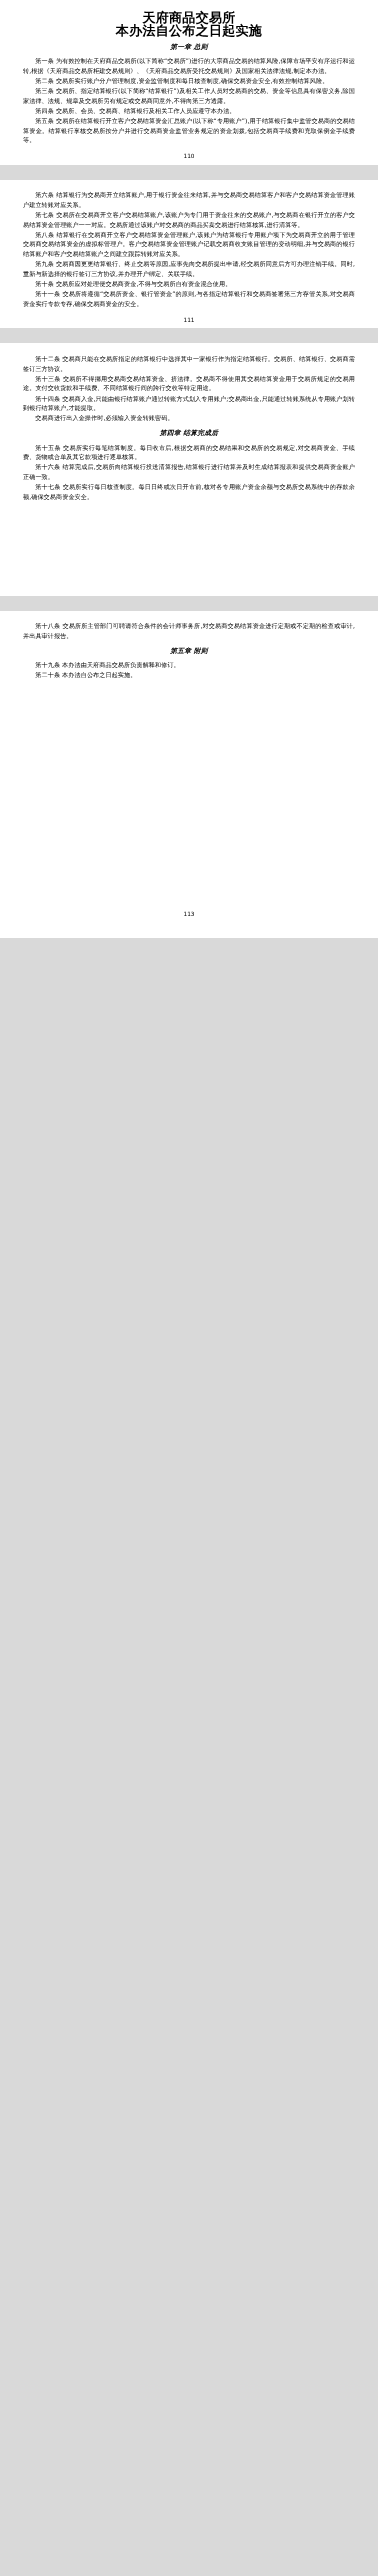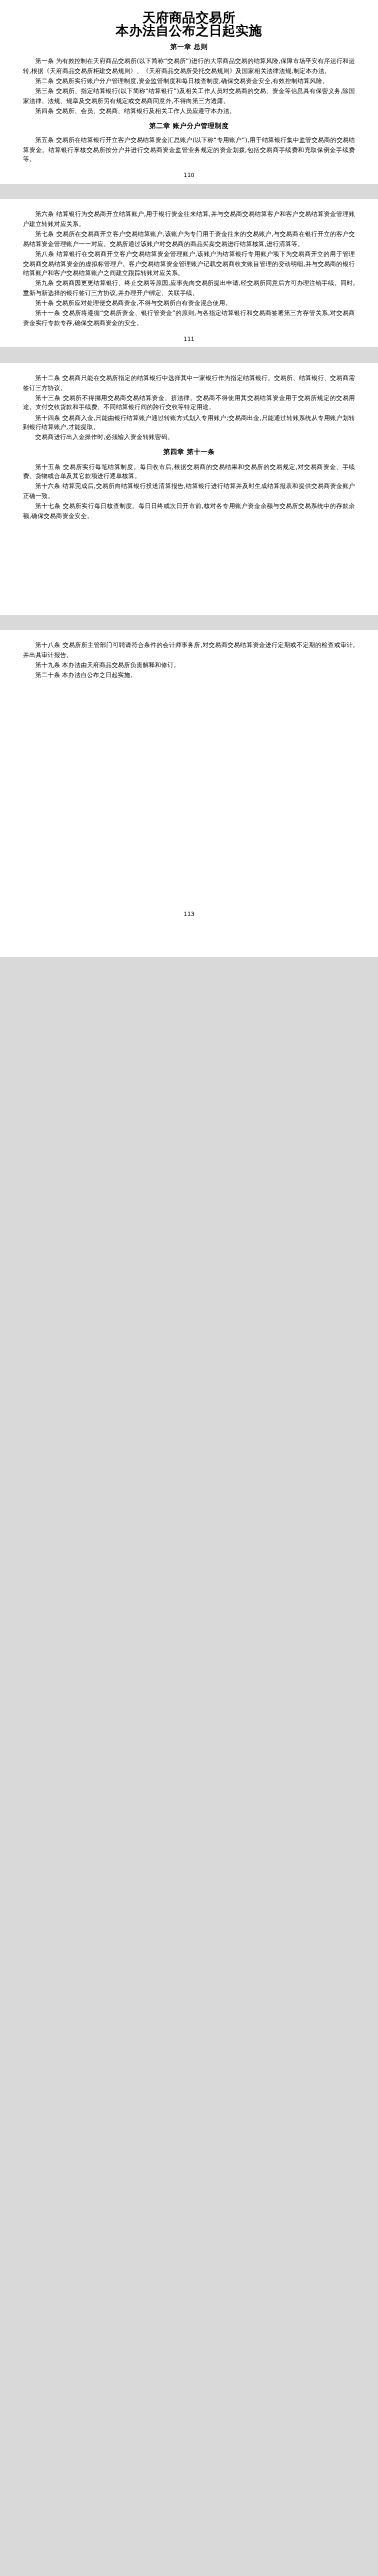--- a/index.html
+++ b/index.html
@@ -34,20 +34,21 @@
     letter-spacing: 0.3px;
   }
   .chapter {
     text-align: center;
     font-weight: bold;
     font-size: 6.7px;
     line-height: 15px;
     color: #000;
     margin: 3.5px 0 1.2px 0;
     letter-spacing: 0.3px;
+    font-style: italic;
   }
   p.para {
     font-size: 6.1px;
     line-height: 9.6px;
     color: #000;
     margin: 0 0 0.6px 0;
     text-indent: 12.3px;
     text-align: justify;
     letter-spacing: 0.1px;
   }
@@ -65,21 +66,20 @@
 <body>
 
 <div class="page">
   <div class="doc-title">天府商品交易所</div>
   <div class="doc-title">本办法自公布之日起实施</div>
   <div class="chapter">第一章 总则</div>
   <p class="para">第一条 为有效控制在天府商品交易所(以下简称“交易所”)进行的大宗商品交易的结算风险,保障市场平安有序运行和运转,根据《天府商品交易所柜建交易规则》、《天府商品交易所受托交易规则》及国家相关法律法规,制定本办法。</p>
   <p class="para">第二条 交易所实行账户分户管理制度,资金监管制度和每日核查制度,确保交易资金安全,有效控制结算风险。</p>
   <p class="para">第三条 交易所、指定结算银行(以下简称“结算银行”)及相关工作人员对交易商的交易、资金等信息具有保密义务,除国家法律、法规、规章及交易所另有规定或交易商同意外,不得向第三方透露。</p>
   <p class="para">第四条 交易所、会员、交易商、结算银行及相关工作人员应遵守本办法。</p>
-  <div class="chapter">第二章 账户分户管理制度</div>
   <p class="para">第五条 交易所在结算银行开立客户交易结算资金汇总账户(以下称“专用账户”),用于结算银行集中监管交易商的交易结算资金。结算银行享核交易所按分户并进行交易商资金监管业务规定的资金划拨,包括交易商手续费和充取保例金手续费等。</p>
   <div class="pagenum">110</div>
 </div>
 
 <div class="spacer"></div>
 
 <div class="page">
   <p class="para block-top">第六条 结算银行为交易商开立结算账户,用于银行资金往来结算,并与交易商交易结算客户和客户交易结算资金管理账户建立转账对应关系。</p>
   <p class="para">第七条 交易所在交易商开立客户交易结算账户,该账户为专门用于资金往来的交易账户,与交易商在银行开立的客户交易结算资金管理账户一一对应。交易所通过该账户对交易商的商品买卖交易进行结算核算,进行清算等。</p>
   <p class="para">第八条 结算银行在交易商开立客户交易结算资金管理账户,该账户为结算银行专用账户项下为交易商开立的用于管理交易商交易结算资金的虚拟标管理户。客户交易结算资金管理账户记载交易商收支账目管理的变动明细,并与交易商的银行结算账户和客户交易结算账户之间建立跟踪转账对应关系。</p>
@@ -89,29 +89,30 @@
   <div class="pagenum">111</div>
 </div>
 
 <div class="spacer"></div>
 
 <div class="page">
   <p class="para block-top">第十二条 交易商只能在交易所指定的结算银行中选择其中一家银行作为指定结算银行。交易所、结算银行、交易商需签订三方协议。</p>
   <p class="para">第十三条 交易所不得挪用交易商交易结算资金、挤法律。交易商不得使用其交易结算资金用于交易所规定的交易用途。支付交收货款和手续费、不同结算银行间的跨行交收等特定用途。</p>
   <p class="para">第十四条 交易商入金,只能由银行结算账户通过转账方式划入专用账户;交易商出金,只能通过转账系统从专用账户划转到银行结算账户,才能提取。</p>
   <p class="para">交易商进行出入金操作时,必须输入资金转账密码。</p>
-  <div class="chapter">第四章 第十一条</div>
+  <div class="chapter">第四章 结算完成后</div>
   <p class="para">第十五条 交易所实行每笔结算制度。每日收市后,根据交易商的交易结果和交易所的交易规定,对交易商资金、手续费、货物或合单及其它款项进行逐单核算。</p>
   <p class="para">第十六条 结算完成后,交易所向结算银行投送清算报告,结算银行进行结算并及时生成结算报表和提供交易商资金账户正确一致。</p>
   <p class="para">第十七条 交易所实行每日核查制度。每日日终或次日开市前,核对各专用账户资金余额与交易所交易系统中的存款余额,确保交易商资金安全。</p>
   <div style="height:88px"></div>
 </div>
 
 <div class="spacer"></div>
 
 <div class="page" style="min-height:327px;">
   <p class="para block-top">第十八条 交易所所主管部门可聘请符合条件的会计师事务所,对交易商交易结算资金进行定期或不定期的检查或审计,并出具审计报告。</p>
+  <div class="chapter">第五章 附则</div>
   <p class="para">第十九条 本办法由天府商品交易所负责解释和修订。</p>
   <p class="para">第二十条 本办法自公布之日起实施。</p>
   <div style="height:222px"></div>
   <div class="pagenum">113</div>
 </div>
 
 
 </body></html>

